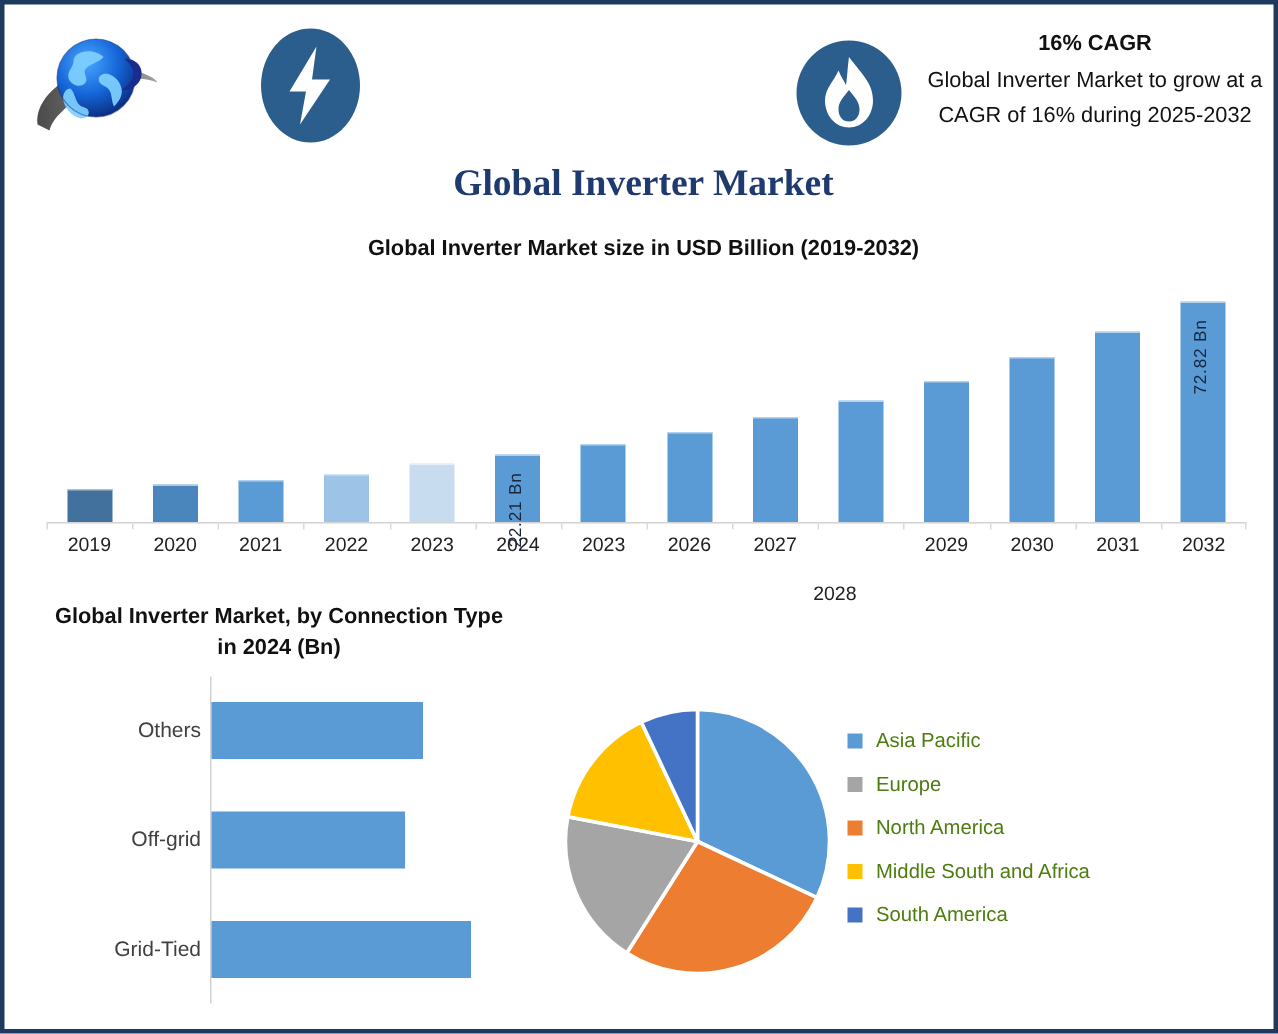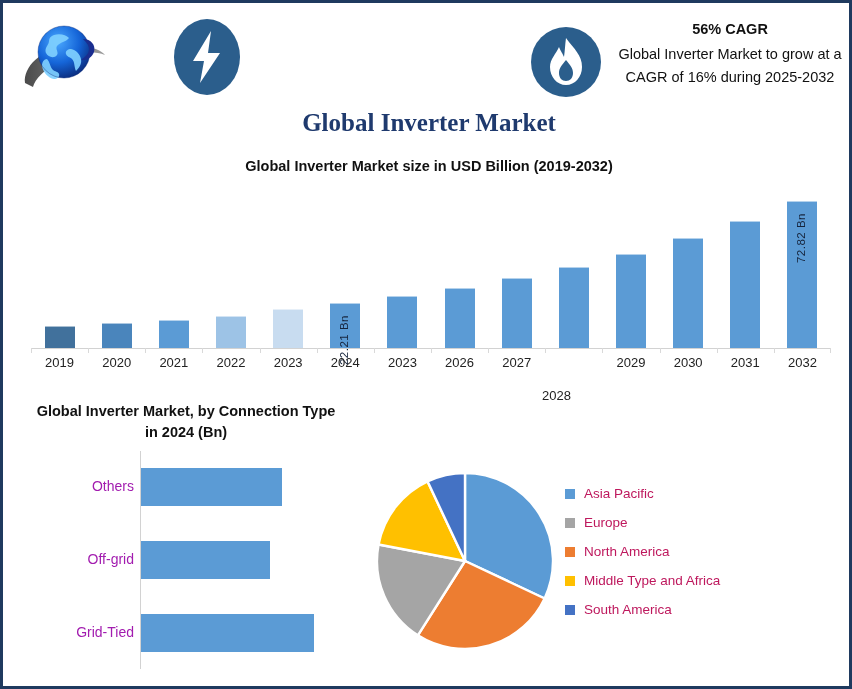--- a/index.html
+++ b/index.html
@@ -93,36 +93,36 @@
     text-align: center; font-size: 14.5px; font-weight: bold; color: #111;
     line-height: 1.45;
   }
   #hbar-chart { position: absolute; left: 28px; top: 448px; width: 310px; height: 220px; }
   #hbar-axis {
     position: absolute; left: 109px; top: 0; width: 1px; height: 218px; background: #d2d2d2;
   }
   .hbar { position: absolute; left: 110px; background: #5B9BD5; }
   .hbar-label {
     position: absolute; left: 0; width: 103px; text-align: right;
-    font-size: 14px; color: #a21caf;
+    font-size: 14px; color: #404040;
   }
 
   
   #pie-title {
     position: absolute; left: 360px; top: 405px; width: 345px;
     text-align: center; font-size: 14.5px; font-weight: bold; color: #111;
     line-height: 1.45;
   }
   #pie-wrap { position: absolute; left: 372px; top: 468px; width: 180px; height: 180px; }
   #pie-legend { position: absolute; left: 562px; top: 476px; width: 270px; }
   .legend-row { display: flex; align-items: center; height: 29px; }
   .legend-swatch {
     width: 10px; height: 10px; margin-right: 9px; flex: 0 0 auto;
   }
-  .legend-text { font-size: 13.5px; color: #be185d; white-space: nowrap; }
+  .legend-text { font-size: 13.5px; color: #4d7c0f; white-space: nowrap; }
 </style>
 </head>
 <body>
 
 <div id="frame">
 
   <div id="logo">
     <svg width="150" height="80" viewBox="0 0 150 80">
       <defs>
         <radialGradient id="gl" cx="38%" cy="30%" r="75%">
@@ -158,21 +158,21 @@
 
   <div id="drop-badge">
     <svg width="72" height="74" viewBox="0 0 72 74">
       <ellipse cx="36" cy="37" rx="35" ry="35" fill="#2B5E8C"></ellipse>
       <path d="M36 13 c8 11 16 17 16 29 c0 10 -7 18 -16 18 c-9 0 -16 -8 -16 -18 c0 -8 6 -13 9 -20 c2 5 4 7 5 10 c1 -7 1 -12 2 -19 z" fill="#ffffff"></path>
       <path d="M36 35 c4 5 7 8 7 13 c0 5 -3 8 -7 8 c-4 0 -7 -3 -7 -8 c0 -5 3 -8 7 -13 z" fill="#2B5E8C"></path>
     </svg>
   </div>
 
   <div id="cagr-box">
-    <div class="cagr-head">56% CAGR</div>
+    <div class="cagr-head">16% CAGR</div>
     <div class="cagr-body">Global Inverter Market to grow at a CAGR of 16% during 2025-2032</div>
   </div>
 
   <div id="main-title">Global Inverter Market</div>
 
   <div id="bar-title">Global Inverter Market size in USD Billion (2019-2032)</div>
   <div id="bar-chart">
     <div id="bar-plot">
         <div class="bar" style="left: 13.5714px; width: 30px; height: 21.5865px; background: rgb(65, 113, 156);"></div>
         <div class="bar" style="left: 70.7143px; width: 30px; height: 24.6645px; background: rgb(74, 133, 188);"></div>
@@ -251,21 +251,21 @@
       <div class="legend-row">
         <span class="legend-swatch" style="background: rgb(165, 165, 165);"></span>
         <span class="legend-text">Europe</span>
       </div>
       <div class="legend-row">
         <span class="legend-swatch" style="background: rgb(237, 125, 49);"></span>
         <span class="legend-text">North America</span>
       </div>
       <div class="legend-row">
         <span class="legend-swatch" style="background: rgb(255, 192, 0);"></span>
-        <span class="legend-text">Middle Type and Africa</span>
+        <span class="legend-text">Middle South and Africa</span>
       </div>
       <div class="legend-row">
         <span class="legend-swatch" style="background: rgb(68, 114, 196);"></span>
         <span class="legend-text">South America</span>
       </div>
     </div>
 
 </div>
 
 </body></html>

